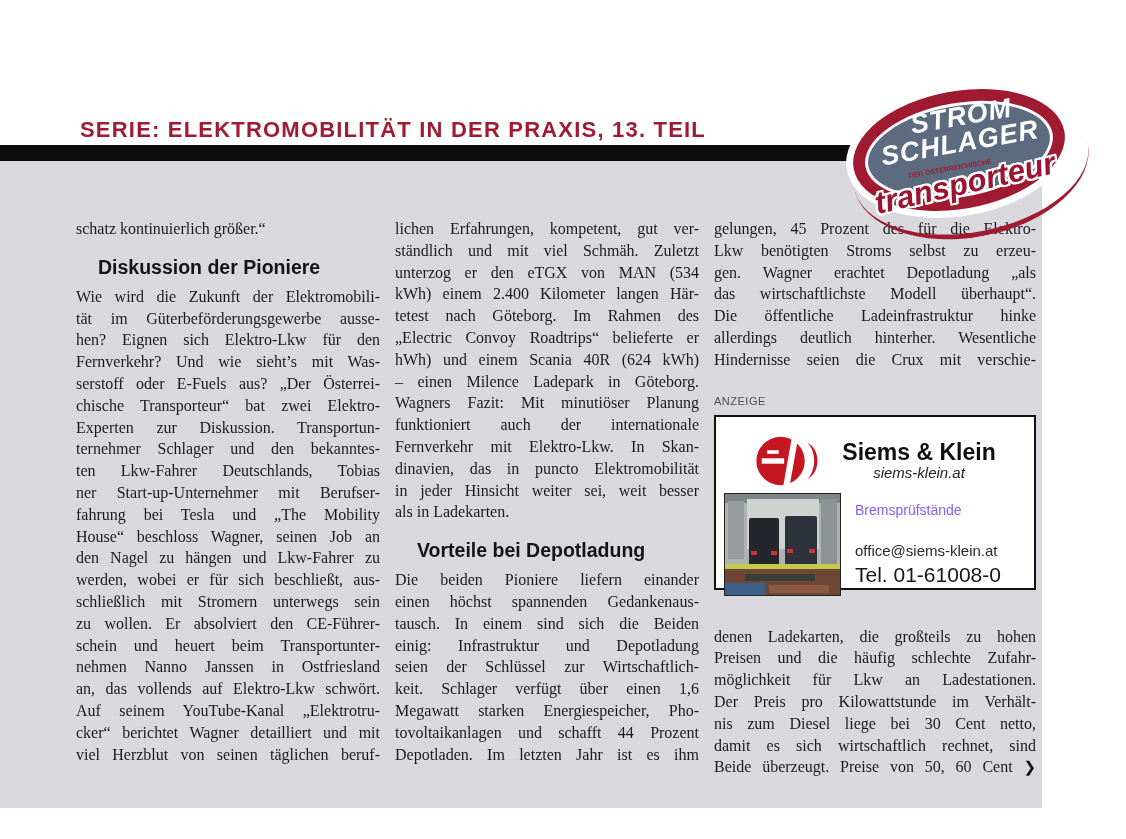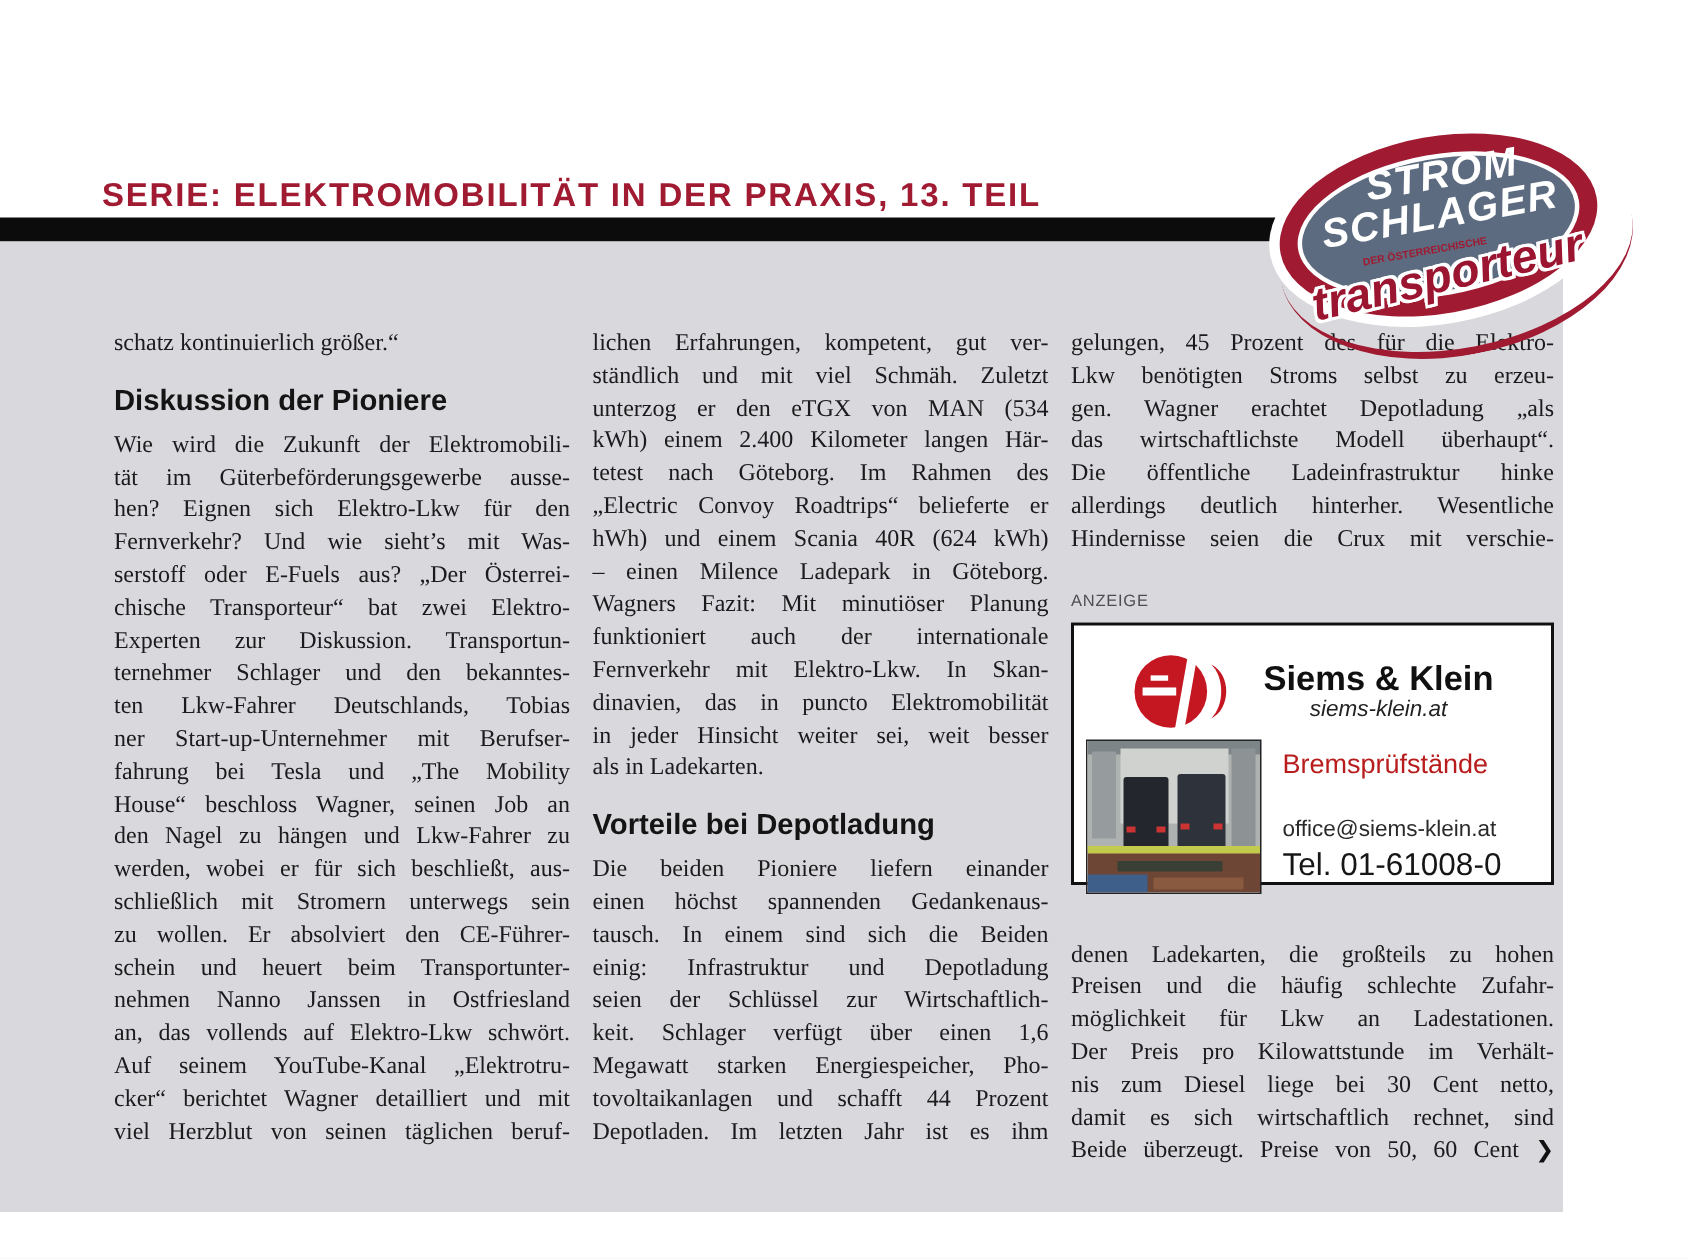--- a/index.html
+++ b/index.html
@@ -1,19 +1,19 @@
 <!DOCTYPE html>
 <html><head>
 <meta charset="utf-8">
 <style>
   html,body{margin:0;padding:0;background:#fff;}
   .page{position:relative;width:1126px;height:839px;background:#ffffff;overflow:hidden;
         font-family:"Liberation Serif",serif;}
   
-  .serie-title{position:absolute;left:68px;top:117px;font-family:"Liberation Sans",sans-serif;
+  .serie-title{position:absolute;left:80px;top:117px;font-family:"Liberation Sans",sans-serif;
         font-weight:bold;font-size:22px;letter-spacing:1.2px;color:#a01b32;white-space:nowrap;}
   .black-bar{position:absolute;left:0;top:145px;width:890px;height:16px;background:#0c0c0c;}
   .gray-area{position:absolute;left:0;top:161px;width:1042px;height:647px;background:#d9d9dd;}
   
   .b-swoosh{position:absolute;left:852px;top:94px;width:238px;height:138px;border-radius:50%;
         border-bottom:5px solid #a01b32;transform:rotate(-11deg);z-index:3;}
   .badge{position:absolute;left:845px;top:84px;width:228px;height:132px;border-radius:50%;
         background:#ffffff;transform:rotate(-10deg);z-index:4;}
   .b-red{position:absolute;inset:7px;border-radius:50%;background:#a01b32;}
   .b-white2{position:absolute;inset:19px;border-radius:50%;background:#ffffff;}
@@ -31,36 +31,36 @@
         line-height:1;transform:rotate(-3deg);
         text-shadow:-2px -2px 0 #fff,2px -2px 0 #fff,-2px 2px 0 #fff,2px 2px 0 #fff,
                     0 -2px 0 #fff,0 2px 0 #fff,-2px 0 0 #fff,2px 0 0 #fff;}
   
   .content{position:absolute;left:76px;top:218px;width:960px;display:grid;
         grid-template-columns:304px 304px 322px;column-gap:15px;z-index:2;}
   .col{color:#1b1b1d;font-size:16px;}
   .tl{line-height:21.8px;text-align:justify;text-align-last:justify;white-space:nowrap;}
   .tl-left{text-align-last:left;}
   .col-heading{font-family:"Liberation Sans",sans-serif;font-weight:bold;font-size:19.5px;
-        color:#141414;margin-top:14px;margin-bottom:6px;line-height:26px;}
+        color:#141414;margin-top:14px;margin-bottom:6px;line-height:26px;margin-left:22px;}
   .chev{font-family:"DejaVu Sans",sans-serif;font-weight:bold;font-size:15px;color:#111;}
   
   .ad-wrap{margin-top:24px;margin-bottom:36px;}
   .ad-label{font-family:"Liberation Sans",sans-serif;font-size:11px;letter-spacing:0.5px;
         color:#4d4d52;margin-bottom:8px;text-align:left;text-align-last:left;}
   .ad-box{background:#fff;border:2px solid #111;height:171px;box-sizing:content-box;
         font-family:"Liberation Sans",sans-serif;}
   .ad-head{display:flex;align-items:center;justify-content:center;gap:8px;margin-top:18px;}
   .ad-logo{width:80px;height:52px;flex:0 0 auto;}
   .ad-company{font-weight:bold;font-size:23px;color:#101010;line-height:1.05;text-align:center;}
   .ad-site{font-style:italic;font-size:15px;color:#222;text-align:center;}
   .ad-main{display:flex;gap:14px;margin:6px 10px 0 8px;}
   .ad-photo{width:115px;height:101px;border:1px solid #222;flex:0 0 auto;}
   .ad-info{display:flex;flex-direction:column;justify-content:center;gap:4px;min-width:0;}
-  .ad-product{font-size:18px;color:#b91c1c;}
+  .ad-product{font-size:14px;color:#8b5cf6;}
   .ad-email{font-size:15px;color:#2a2a2a;margin-top:20px;}
   .ad-phone{font-size:21px;color:#161616;}
 </style>
 </head>
 <body>
 
 <div class="page">
 
   <div class="serie-title">SERIE: ELEKTROMOBILITÄT IN DER PRAXIS, 13. TEIL</div>
 

